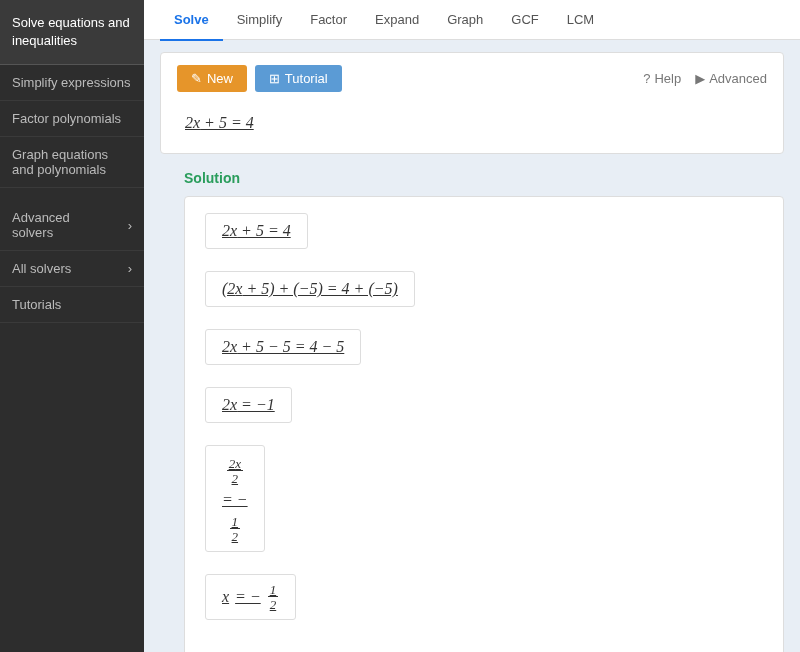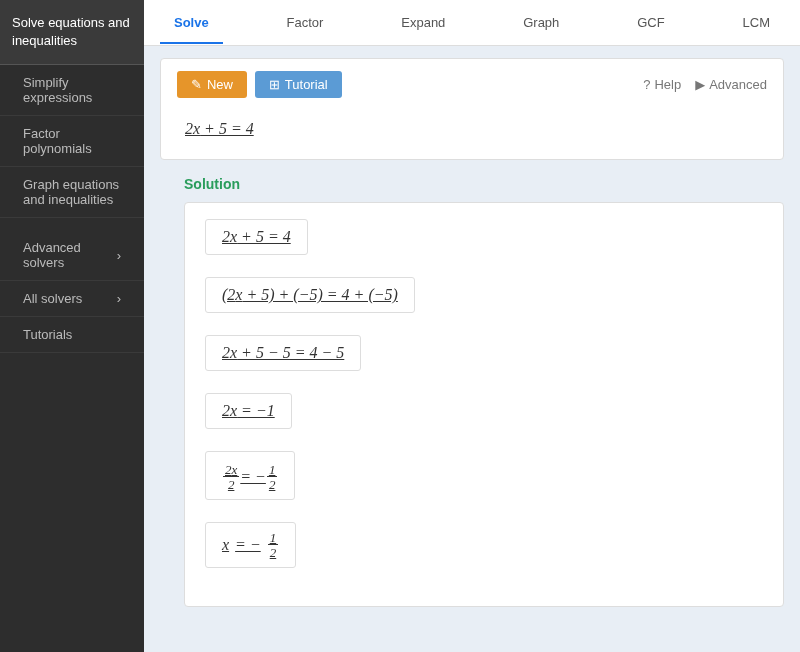--- a/index.html
+++ b/index.html
@@ -24,21 +24,21 @@
     }
     .sidebar-header {
       background: #3a3a3a;
       padding: 14px 12px;
       color: #fff;
       font-size: 13px;
       line-height: 1.4;
       border-bottom: 1px solid #555;
     }
     .sidebar-item {
-      padding: 10px 23px;
+      padding: 10px 12px;
       color: #bbb;
       cursor: pointer;
       font-size: 13px;
       border-bottom: 1px solid #3a3a3a;
     }
     .sidebar-section-gap {
       height: 12px;
       background: #2d2d2d;
     }
     .sidebar-item-arrow {
@@ -58,23 +58,22 @@
       padding: 0;
     }
 
     
     .tab-bar {
       background: #fff;
       border-bottom: 1px solid #ddd;
       display: flex;
       align-items: center;
       padding: 7px 16px;
-      height: 46px;
+      height: 40px;
       flex-shrink: 0;
-      justify-content: space-between;
     }
     .tab {
       padding: 12px 14px;
       font-size: 13px;
       color: #555;
       cursor: pointer;
       border-bottom: 2px solid transparent;
       margin-bottom: -1px;
     }
     .tab.active {
@@ -203,41 +202,44 @@
   <div class="sidebar-header">
     <span>Solve equations and inequalities</span>
   </div>
   <div class="sidebar-item">
     <span>Simplify expressions</span>
   </div>
   <div class="sidebar-item">
     <span>Factor polynomials</span>
   </div>
   <div class="sidebar-item">
-    <span>Graph equations and inequalities</span>
+    <span>Graph equations and polynomials</span>
   </div>
   <div class="sidebar-section-gap"></div>
   <div class="sidebar-item sidebar-item-arrow">
     <span>Advanced solvers</span>
     <span>›</span>
   </div>
   <div class="sidebar-item sidebar-item-arrow">
     <span>All solvers</span>
     <span>›</span>
   </div>
   <div class="sidebar-item">
     <span>Tutorials</span>
   </div>
 </div>
 
 <div class="main-content">
 
   <div class="tab-bar">
     <div class="tab active">
       <span>Solve</span>
+    </div>
+    <div class="tab">
+      <span>Simplify</span>
     </div>
     <div class="tab">
       <span>Factor</span>
     </div>
     <div class="tab">
       <span>Expand</span>
     </div>
     <div class="tab">
       <span>Graph</span>
     </div>
@@ -300,21 +302,21 @@
       </div>
 
       <div class="step-block">
         <div class="step">
           <span class="math">2<i>x</i> = −1</span>
         </div>
       </div>
 
       <div class="step-block">
         <div class="step">
-          <span class="math" style="display:inline-flex;align-items:center;">
+          <span class="math" style="display:inline-flex;align-items:center;gap:6px;flex-direction:column;">
             <span class="fraction">
               <span class="num">2<i>x</i></span>
               <span class="den">2</span>
             </span>
             = −
             <span class="fraction">
               <span class="num">1</span>
               <span class="den">2</span>
             </span>
           </span>

